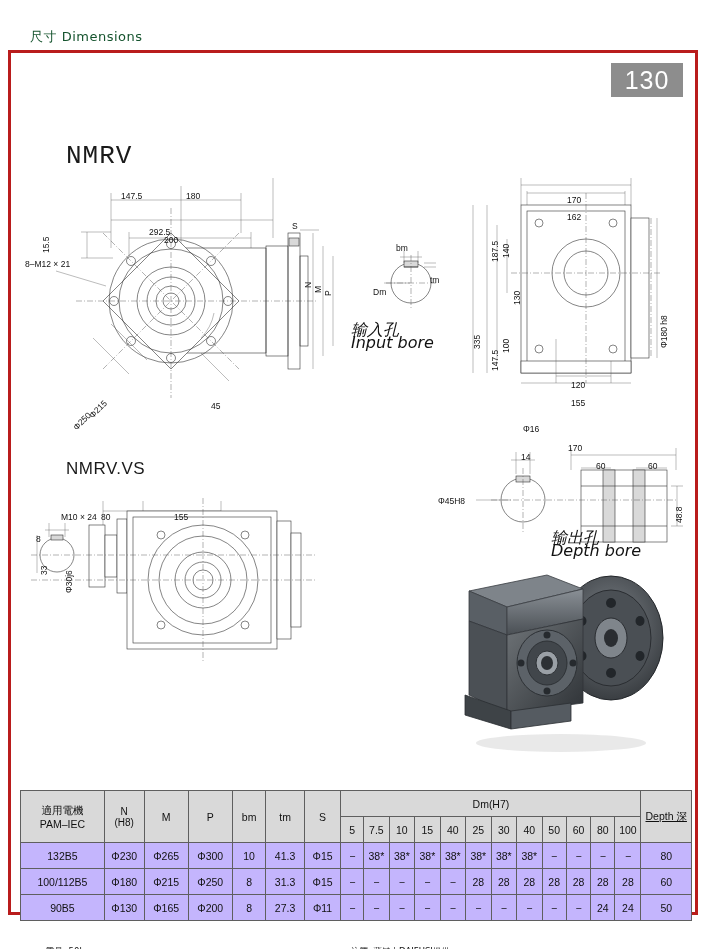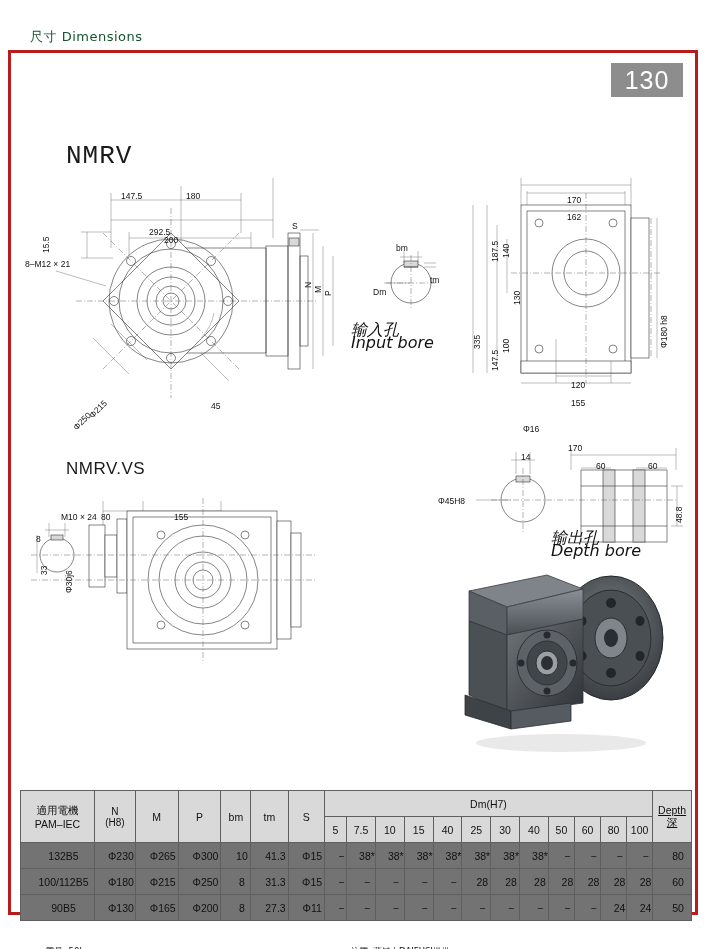--- a/index.html
+++ b/index.html
@@ -95,21 +95,21 @@
   }
   th,td{
     border:1px solid #5f5f5f;
     text-align:center;
     padding:0;
     height:25px;
     color:#111;
   }
   thead th{background:#d9d9d9;font-weight:normal;}
   .hdr-sub{height:20px;}
-  tbody td{background:#737373;height:25px;padding-left:12px;}
+  tbody td{background:#c4b5fd;height:25px;}
   .col-model{width:96px;}
   .col-n{width:44px;}
   .col-m{width:50px;}
   .col-p{width:50px;}
   .col-bm{width:40px;}
   .col-tm{width:44px;}
   .col-s{width:42px;}
   .col-dm{width:28px;}
   .col-depth{width:58px;text-decoration:underline;}
   .n-cell{line-height:11px;font-size:10px;}

